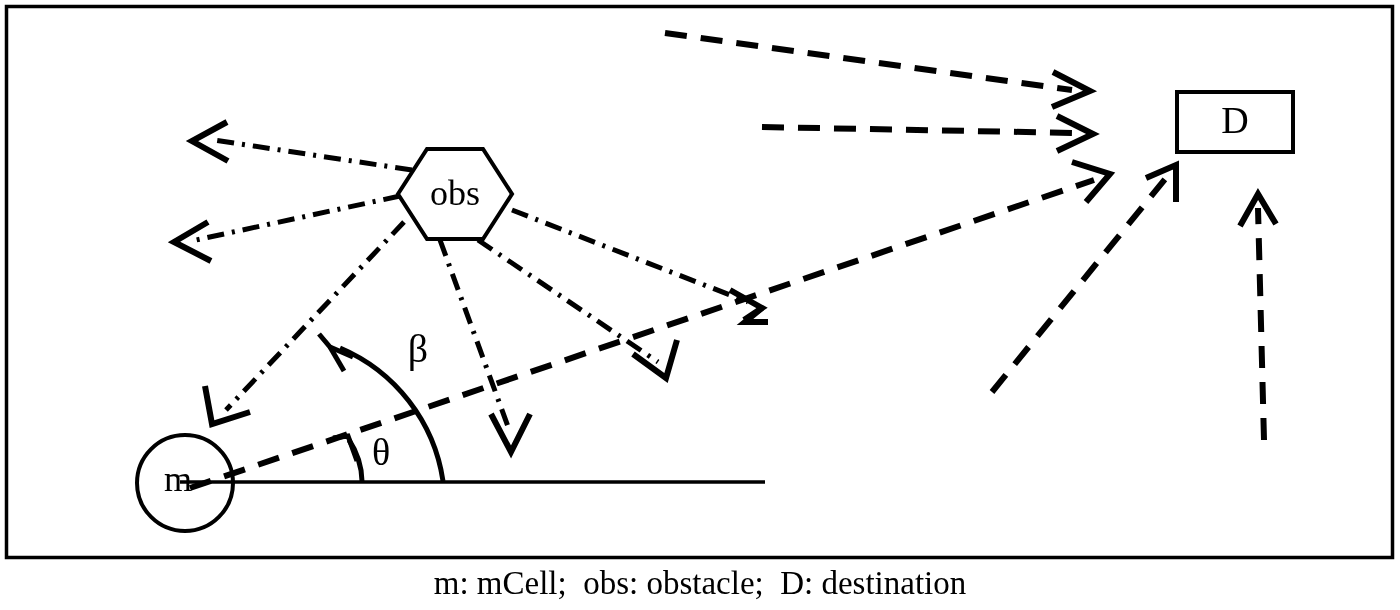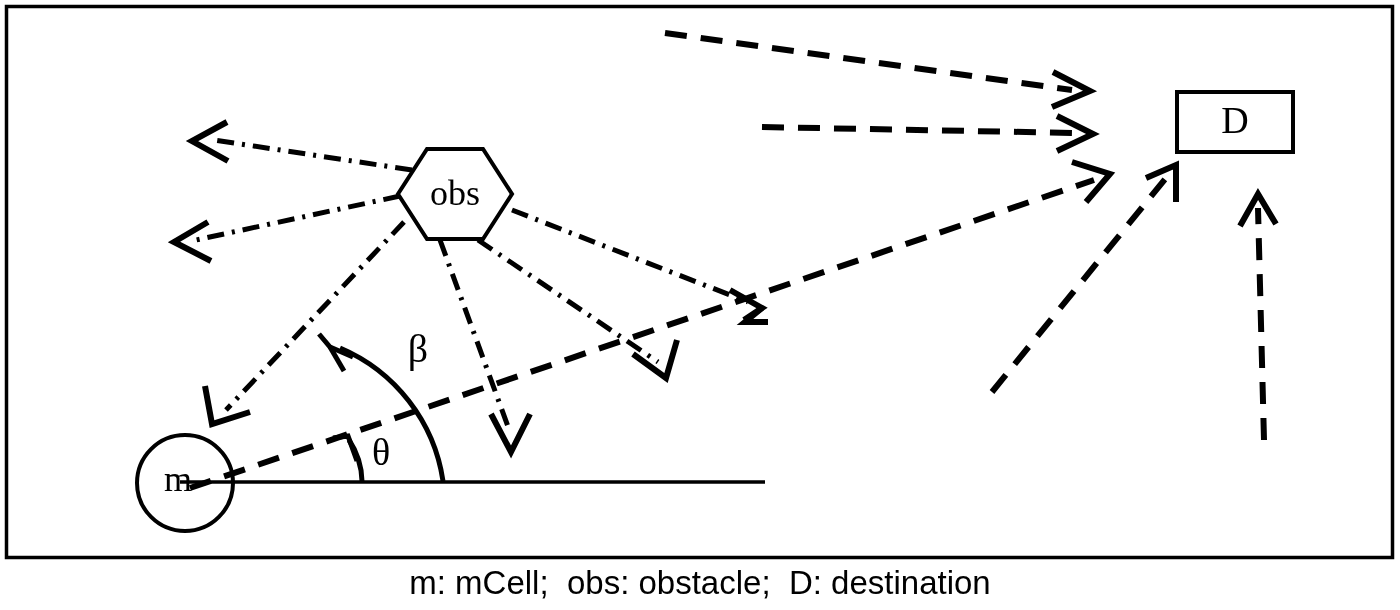--- a/index.html
+++ b/index.html
@@ -31,21 +31,21 @@
   .svg-label {
     font-family: "Liberation Serif", "DejaVu Serif", serif;
     fill: #000000;
   }
   #caption {
     position: absolute;
     left: 0;
     top: 560px;
     width: 1400px;
     text-align: center;
-    font-family: Liberation Sans, sans-serif;
+    font-family: Liberation Serif, serif;
     font-size: 33px;
     line-height: 46px;
     color: #000000;
     white-space: pre;
   }
 </style>
 </head>
 <body>
 
 <div id="figure-root">

